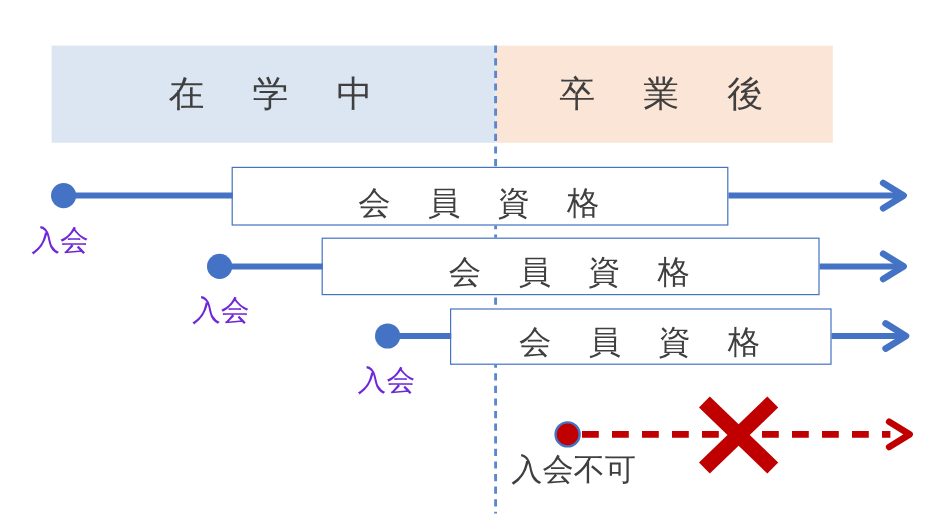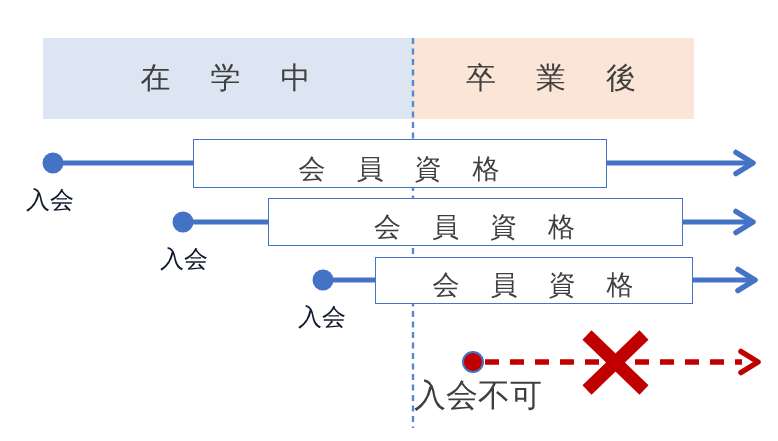--- a/index.html
+++ b/index.html
@@ -62,32 +62,32 @@
   .qual-label {
     font-size: 27px;
     letter-spacing: 2px;
     color: #3f3f3f;
     white-space: nowrap;
   }
   .join-label {
     position: absolute;
     transform: translateX(-50%);
     font-size: 24px;
-    color: #0f172a;
+    color: #6d28d9;
     white-space: nowrap;
   }
   .join-1 { left: 50px;  top: 184px; }
   .join-2 { left: 184px; top: 243px; }
   .join-3 { left: 322px; top: 301px; }
   .blocked-label {
     position: absolute;
     left: 478px;
     top: 374px;
     transform: translateX(-50%);
-    font-size: 32px;
+    font-size: 26px;
     color: #3f3f3f;
     white-space: nowrap;
   }
 </style>
 </head>
 <body>
 
 <div class="canvas">
 
   <div class="band band-right">

